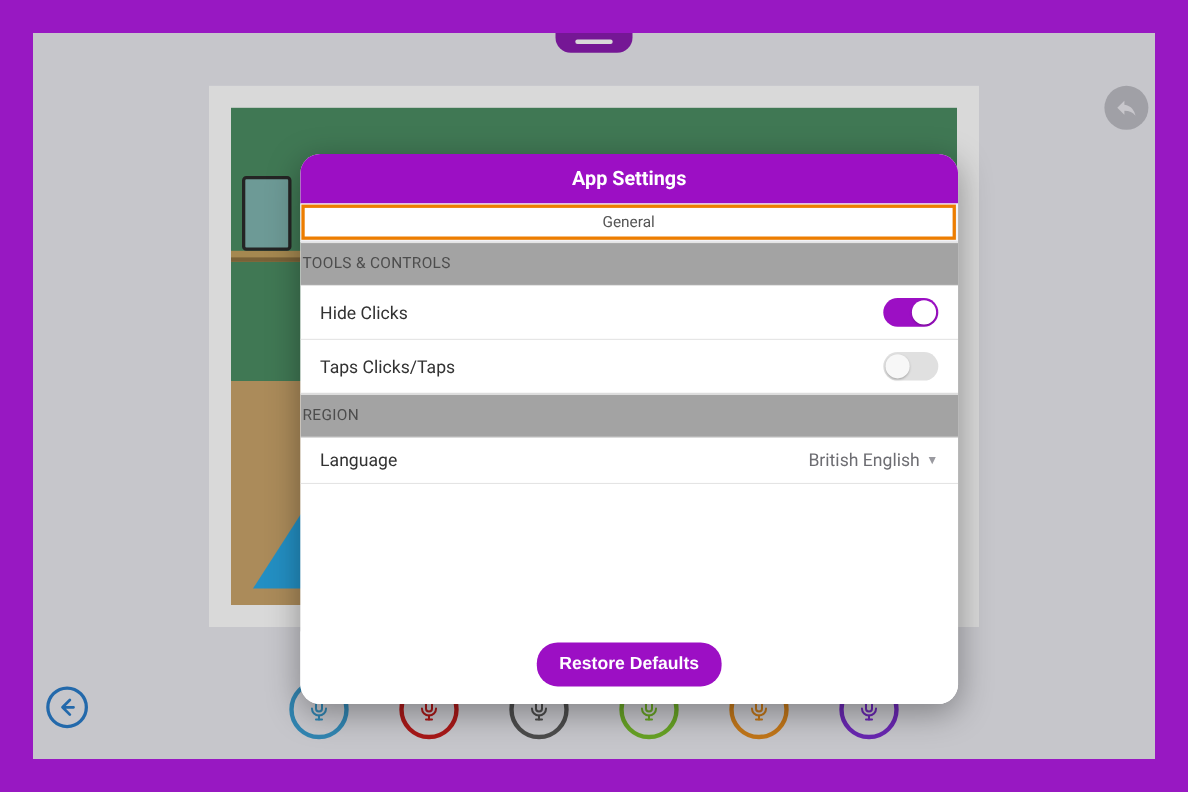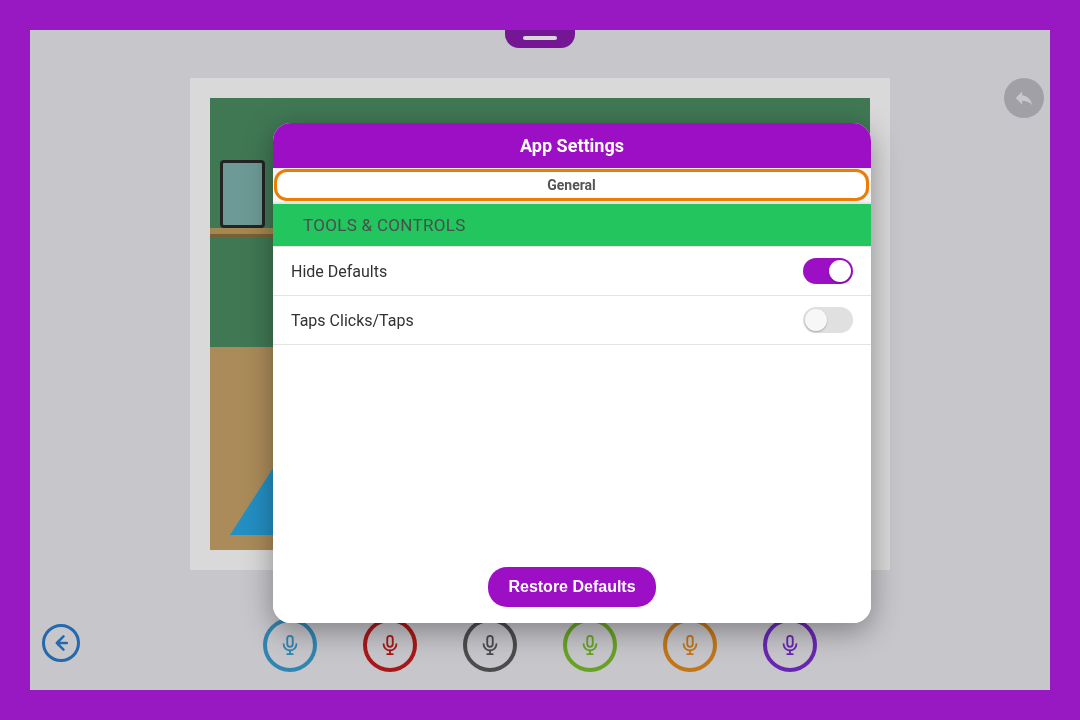--- a/index.html
+++ b/index.html
@@ -139,21 +139,21 @@
     border-radius:50%;
     border:4px solid;
     display:flex; align-items:center; justify-content:center;
     background:transparent;
   }
   .mic svg { width:22px; height:22px; }
 
   
   .settings-panel {
     position:absolute;
-    top:93px; left:243px;
+    top:110px; left:243px;
     width:598px; height:500px;
     background:#fff;
     border-radius:var(--panel-radius);
     overflow:hidden;
     box-shadow:0 8px 30px rgba(0,0,0,0.35);
     display:flex; flex-direction:column;
     z-index:50;
   }
   .panel-header {
     background:var(--brand-purple);
@@ -166,43 +166,43 @@
   .tab-bar {
     display:flex;
     background:#f3f3f6;
     border-bottom:1px solid #e6e6ea;
     padding:2px;
   }
   .tab {
     flex:1;
     text-align:center;
     font-size:14px;
-    font-weight:700;
+    font-weight:400;
     color:var(--tab-text);
     padding:7px 0;
     position:relative;
     cursor:pointer;
-    border-radius:12px;
+    border-radius:0;
   }
   .tab.active {
     background:#fff;
     outline:3px solid var(--orange);
     outline-offset:-2px;
   }
   .tab-sep {
     width:1px; background:#dcdce1;
     margin:6px 0;
   }
 
   .panel-body { flex:1; overflow:auto; }
   .section-header {
-    background:#22c55e;
+    background:#a3a3a3;
     color:var(--header-text);
-    font-size:17px;
-    padding:11px 30px;
+    font-size:14px;
+    padding:11px 2px;
     border-top:1px solid var(--row-border);
     border-bottom:1px solid var(--row-border);
     letter-spacing:0.3px;
   }
   .row {
     display:flex; align-items:center; justify-content:space-between;
     padding:11px 18px;
     border-bottom:1px solid var(--row-border);
     font-size:16px;
     color:var(--text-dark);
@@ -337,34 +337,42 @@
 
     <div class="tab-bar">
       <div class="tab active">General</div>
       <div class="tab-sep"></div>
     </div>
 
     <div class="panel-body">
       <div class="section-header">TOOLS &amp; CONTROLS</div>
 
       <div class="row">
-        <span>Hide Defaults</span>
+        <span>Hide Clicks</span>
         <div class="toggle on">
             <div class="knob"></div>
           </div>
       </div>
 
       <div class="row">
         <span>Taps Clicks/Taps</span>
         <div class="toggle off">
             <div class="knob"></div>
           </div>
       </div>
 
-
+      <div class="section-header">REGION</div>
+
+      <div class="row">
+        <span>Language</span>
+        <div class="select-value">
+          <span>British English</span>
+          <span class="chev">▼</span>
+        </div>
+      </div>
     </div>
 
     <div class="panel-footer">
       <button class="restore-btn">Restore Defaults</button>
     </div>
   </div>
 
 </div>
 
 </body></html>

